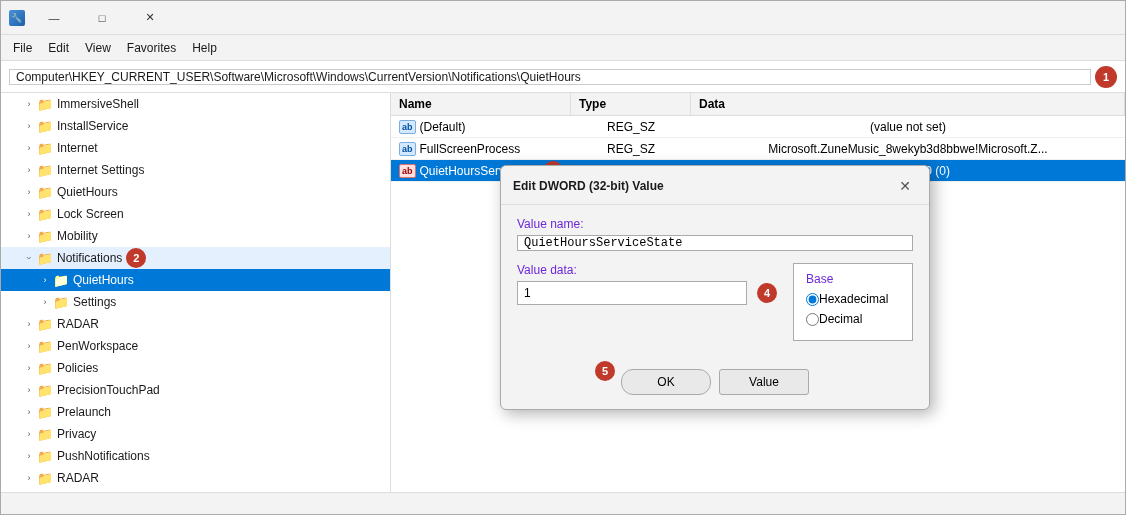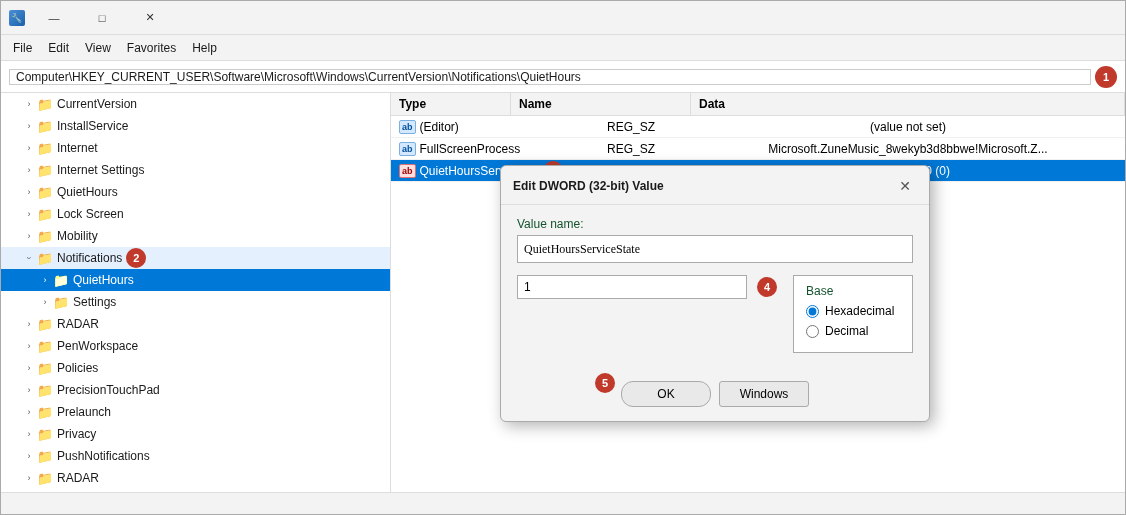--- a/index.html
+++ b/index.html
@@ -284,31 +284,31 @@
       justify-content: center;
       font-size: 14px;
       color: #555;
       border-radius: 3px;
     }
     .dialog-body {
       padding: 12px 16px;
     }
     .dialog-field-label {
       font-size: 12px;
-      color: #14532d;
+      color: #6d28d9;
       margin-bottom: 4px;
     }
     .dialog-text-input {
       width: 100%;
-      height: 28px;
+      height: 16px;
       border: 1px solid #aaa;
       background: #fff;
       padding: 0 6px;
       font-size: 12px;
-      font-family: Liberation Serif, serif;
+      font-family: Liberation Mono, monospace;
       margin-bottom: 12px;
       outline: none;
     }
     .dialog-row {
       display: flex;
       gap: 16px;
       align-items: flex-start;
       margin-bottom: 16px;
     }
     .dialog-value-area {
@@ -331,21 +331,20 @@
     }
     .dialog-base-box {
       border: 1px solid #aaa;
       background: #fff;
       padding: 8px 12px;
       min-width: 120px;
     }
     .radio-row {
       display: flex;
       align-items: center;
-      gap: 6px;
       margin-bottom: 6px;
       font-size: 12px;
       cursor: pointer;
     }
     .radio-input {
       accent-color: #0078d7;
     }
     .dialog-footer {
       display: flex;
       justify-content: center;
@@ -426,21 +425,21 @@
     <div class="annotation-1">1</div>
   </div>
 
   <div class="main-content">
 
     <div class="tree-panel">
 
       <div class="tree-item indent-1">
         <div class="tree-expand">›</div>
         <div class="folder-icon"></div>
-        <span class="tree-label">CurrentVersion</span>
+        <span class="tree-label">ImmersiveShell</span>
       </div>
       <div class="tree-item indent-1">
         <div class="tree-expand">›</div>
         <div class="folder-icon"></div>
         <span class="tree-label">InstallService</span>
       </div>
       <div class="tree-item indent-1">
         <div class="tree-expand">›</div>
         <div class="folder-icon"></div>
         <span class="tree-label">Internet</span>
@@ -521,29 +520,29 @@
       <div class="tree-item indent-1">
         <div class="tree-expand">›</div>
         <div class="folder-icon"></div>
         <span class="tree-label">RADAR</span>
       </div>
     </div>
 
     <div class="right-panel">
       <div class="reg-table">
         <div class="reg-table-header">
+          <div class="reg-header-cell reg-col-name">Name</div>
           <div class="reg-header-cell reg-col-type">Type</div>
-          <div class="reg-header-cell reg-col-name">Name</div>
           <div class="reg-header-cell reg-col-data">Data</div>
         </div>
 
         <div class="reg-row">
           <div class="reg-cell reg-col-name reg-cell-icon">
             <span class="ab-icon">ab</span>
-            <span>(Editor)</span>
+            <span>(Default)</span>
           </div>
           <div class="reg-cell reg-col-type">REG_SZ</div>
           <div class="reg-cell reg-col-data">(value not set)</div>
         </div>
 
         <div class="reg-row">
           <div class="reg-cell reg-col-name reg-cell-icon">
             <span class="ab-icon">ab</span>
             <span>FullScreenProcess</span>
           </div>
@@ -573,20 +572,21 @@
   <div class="dialog-title-bar">
     <span class="dialog-title-text">Edit DWORD (32-bit) Value</span>
     <button class="dialog-close-btn">✕</button>
   </div>
   <div class="dialog-body">
     <div class="dialog-field-label">Value name:</div>
     <input class="dialog-text-input" type="text" value="QuietHoursServiceState" style="">
 
     <div class="dialog-row">
       <div class="dialog-value-area">
+        <div class="dialog-field-label">Value data:</div>
         <div class="dialog-value-input-wrap">
           <input class="dialog-value-input" type="text" value="1" style="">
           <div class="ann-badge">4</div>
         </div>
       </div>
       <div class="dialog-base-box">
         <div class="dialog-field-label" style="margin-bottom:6px;">Base</div>
         <label class="radio-row">
           <input type="radio" class="radio-input" name="base" checked="" style="">
           <span>Hexadecimal</span>
@@ -594,15 +594,15 @@
         <label class="radio-row">
           <input type="radio" class="radio-input" name="base" style="">
           <span>Decimal</span>
         </label>
       </div>
     </div>
   </div>
   <div class="dialog-footer">
     <div class="ann-badge" style="position:absolute;left:90px;top:-8px;">5</div>
     <button class="dialog-btn primary">OK</button>
-    <button class="dialog-btn">Windows</button>
+    <button class="dialog-btn">Value</button>
   </div>
 </div>
 
 </body></html>

